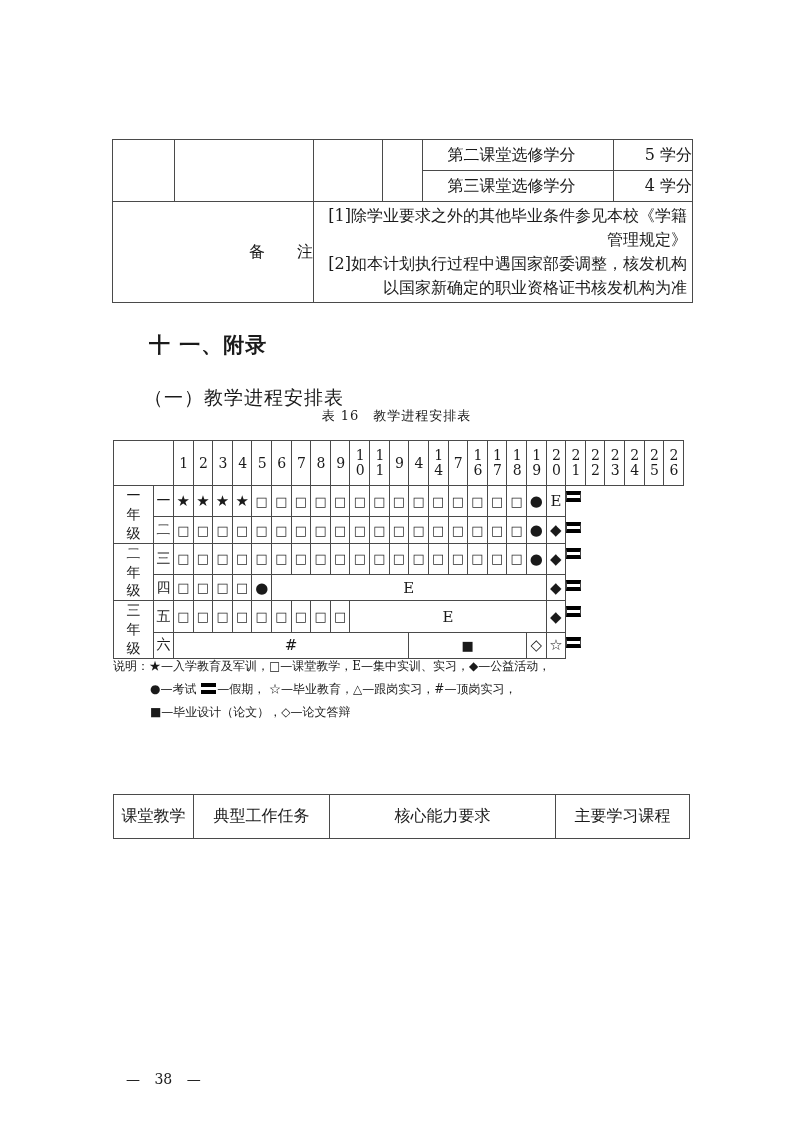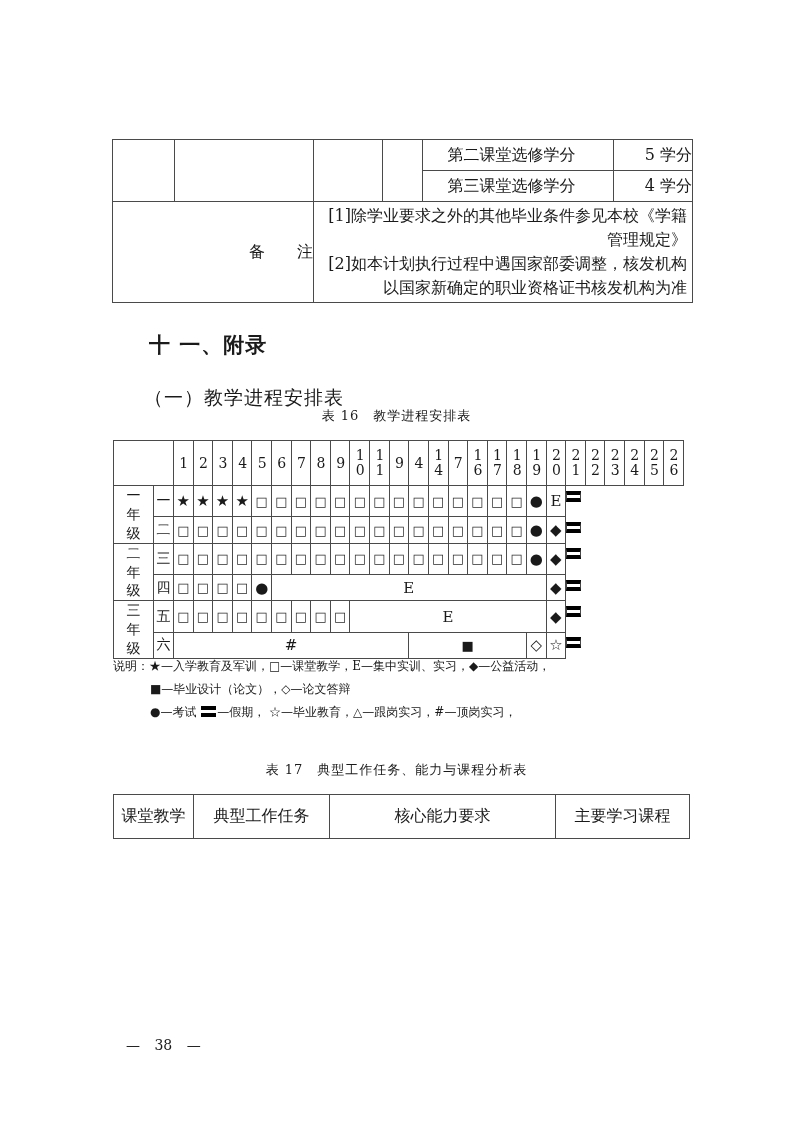--- a/index.html
+++ b/index.html
@@ -55,21 +55,21 @@
   
   .legend{position:absolute;left:113px;top:655px;font-size:12px;line-height:23px;width:570px;}
   .legend .indent{padding-left:37px;}
   .legend .sym-break{margin:0 1px 2px 1px;}
 
   
   .t17{position:absolute;left:113px;top:794px;width:576px;}
   .t17 th{font-weight:normal;font-size:16px;text-align:center;height:43px;vertical-align:middle;}
 
   
-  .footer{position:absolute;left:126px;top:1037px;font-size:14px;word-spacing:10px;}
+  .footer{position:absolute;left:126px;top:1071px;font-size:14px;word-spacing:10px;}
 </style>
 </head>
 <body>
 
 <div class="page">
 
   <table class="frag">
     <colgroup>
       <col style="width:62px">
         <col style="width:139px">
@@ -275,25 +275,24 @@
           <td colspan="6" class="symcell sym-blacksq">■</td>
           <td class="symcell sym-wdiamond">◇</td>
           <td class="symcell sym-wstar">☆</td>
           <td colspan="6" class="symcell sym-break"><span class="sym-break"></span></td>
         </tr>
       </tbody>
   </table>
 
   <div class="legend">
     <div><span>说明：</span><span>★—入学教育及军训，□—课堂教学，E—集中实训、实习，◆—公益活动，</span></div>
+    <div class="indent"><span>●—考试 </span><span class="sym-break"></span><span>—假期， ☆—毕业教育，△—跟岗实习，#—顶岗实习，</span></div>
     <div class="indent">■—毕业设计（论文），◇—论文答辩</div>
-    <div class="indent"><span>●—考试 </span><span class="sym-break"></span><span>—假期， ☆—毕业教育，△—跟岗实习，#—顶岗实习，</span></div>
   </div>
 
-  <div class="tbl-caption cap17">表 17　典型工作任务、能力与课程分析表</div>
 
   <table class="t17">
     <colgroup>
       <col style="width:80px">
         <col style="width:136px">
         <col style="width:226px">
         <col style="width:134px">
     </colgroup>
     <thead>
       <tr>

